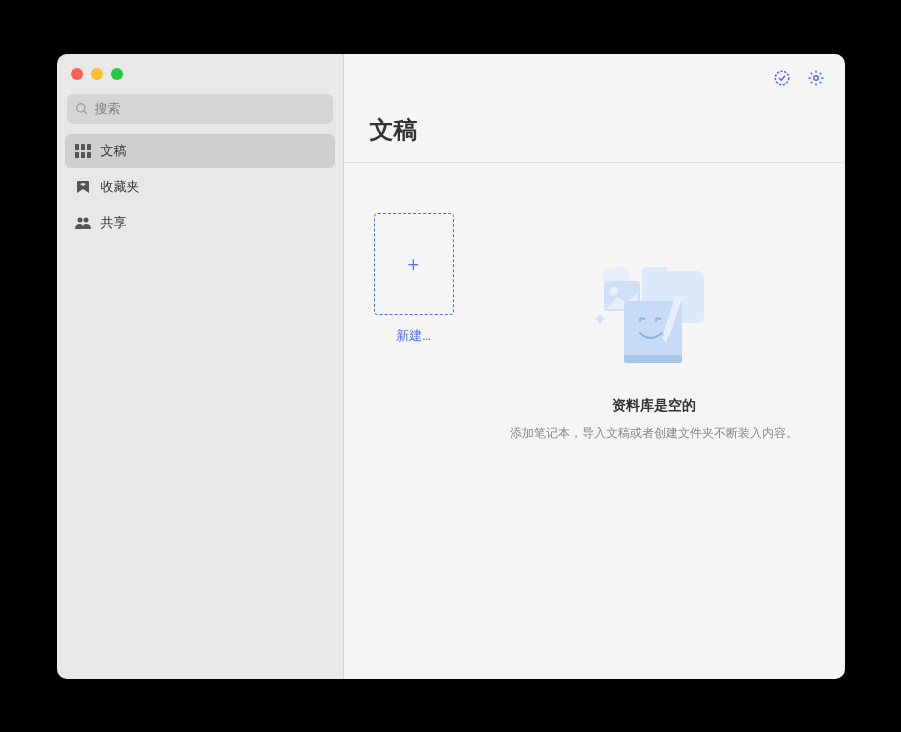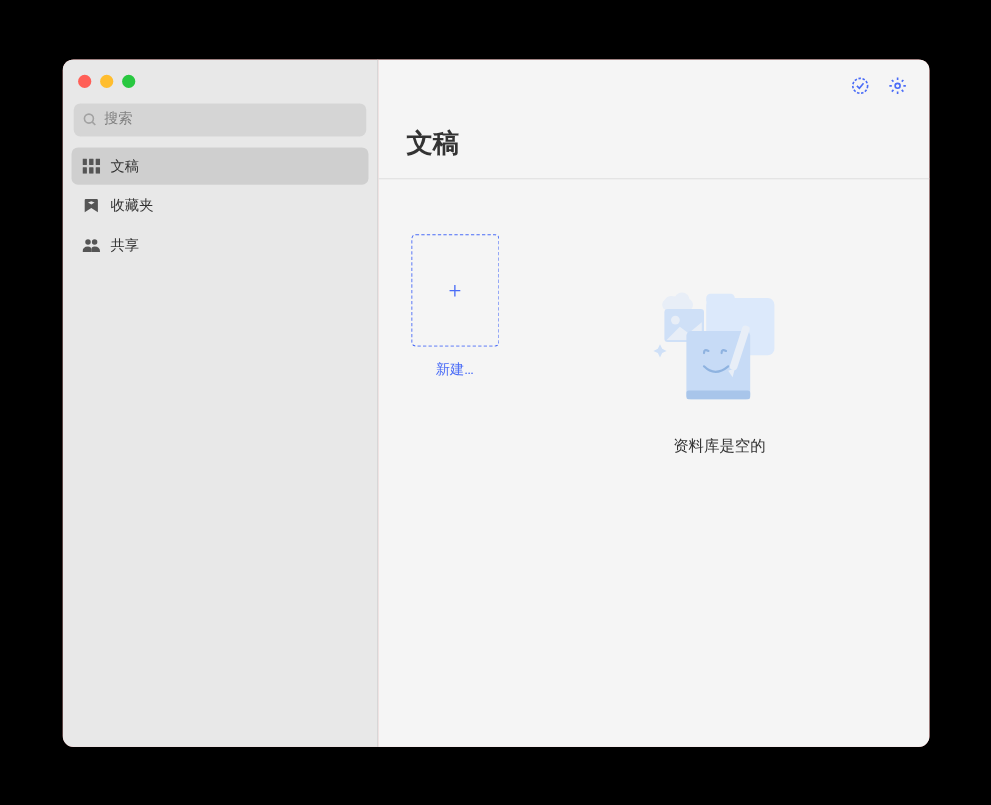--- a/index.html
+++ b/index.html
@@ -11,21 +11,21 @@
     body {
       background: #000;
       width: 901px;
       height: 732px;
       display: flex;
       align-items: center;
       justify-content: center;
       padding: 30px 56px;
     }
     .window {
-      background: #fca5a5;
+      background: #701a75;
       border-radius: 10px;
       width: 788px;
       height: 625px;
       display: flex;
       overflow: hidden;
       box-shadow: 0 20px 60px rgba(0,0,0,0.5);
     }
     .sidebar {
       width: 287px;
       background: #e8e8e8;
@@ -166,21 +166,21 @@
       padding-top: 40px;
     }
     .empty-illustration {
       width: 140px;
       height: 120px;
       margin-bottom: 24px;
       position: relative;
     }
     .empty-title {
       font-size: 14px;
-      font-weight: 400;
+      font-weight: 700;
       color: #333;
       margin-bottom: 10px;
     }
     .empty-subtitle {
       font-size: 12px;
       color: #888;
     }
   </style>
 </head>
 <body>
@@ -281,16 +281,17 @@
 
             <path d="M56 68 Q56 64 60 66" stroke="#8fb3e0" stroke-width="2" fill="none" stroke-linecap="round"></path>
             <path d="M72 68 Q72 64 76 66" stroke="#8fb3e0" stroke-width="2" fill="none" stroke-linecap="round"></path>
             <path d="M56 80 Q66 90 78 80" stroke="#8fb3e0" stroke-width="2" fill="none" stroke-linecap="round"></path>
 
             <rect x="85" y="42" width="7" height="42" rx="3" fill="#e8eef7" transform="rotate(18 88 63)"></rect>
             <path d="M78 84 L84 82 L82 90 Z" fill="#e8eef7"></path>
           </svg>
         </div>
         <div class="empty-title">资料库是空的</div>
+        <div class="empty-subtitle">添加笔记本，导入文稿或者创建文件夹不断装入内容。</div>
       </div>
     </div>
   </div>
 </div>
 
 </body></html>

